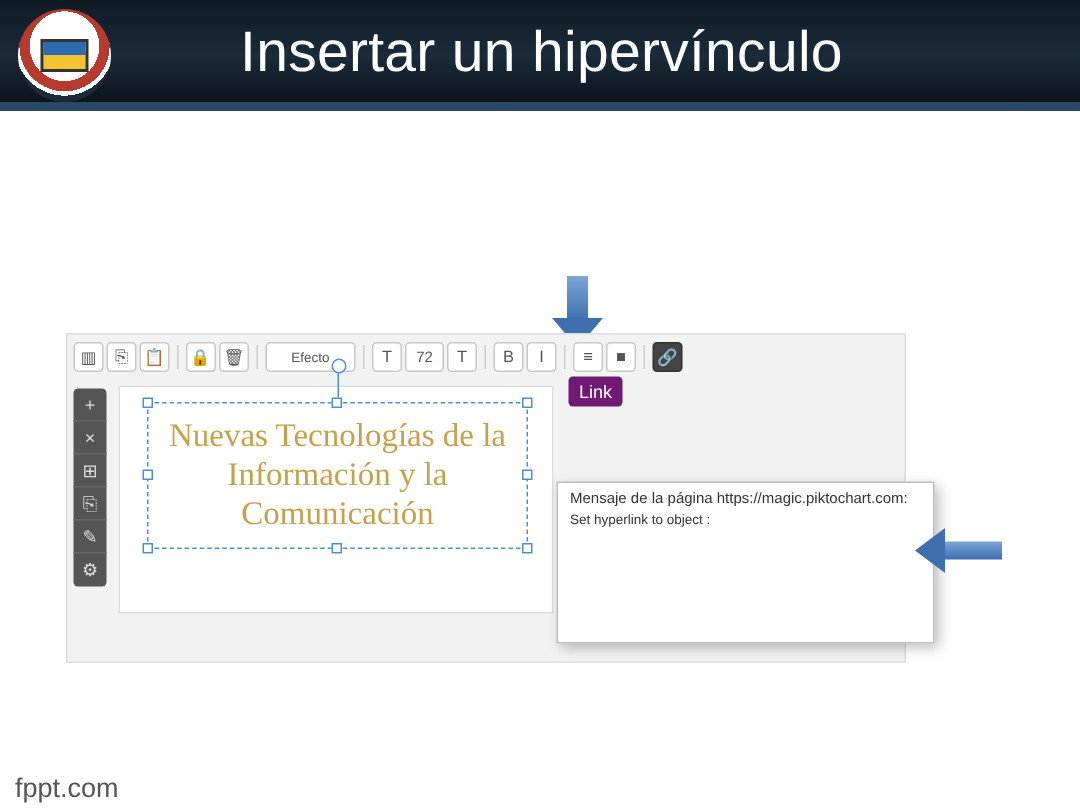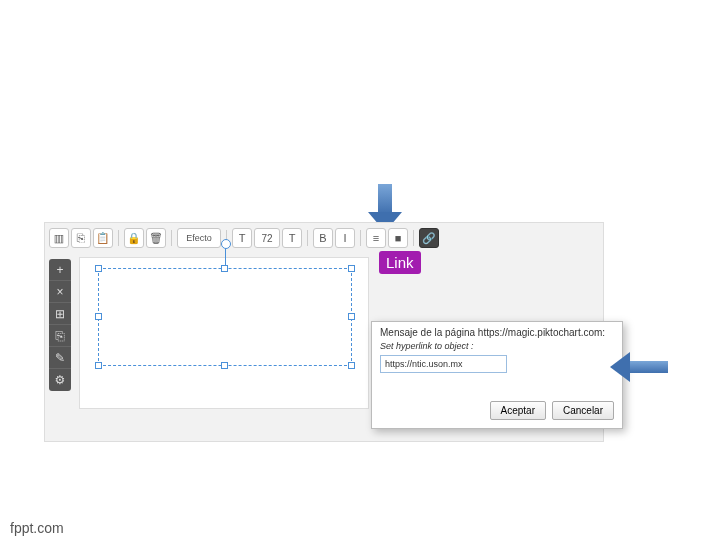--- a/index.html
+++ b/index.html
@@ -37,22 +37,22 @@
     background:#f2f2f2; border:1px solid #ddd;
   }
 
   
   .tb { position:absolute; left:4px; top:4px; height:22px; display:flex; gap:2px; align-items:center; }
   .tb .btn { width:20px; height:20px; background:#fff; border:1px solid #c8c8c8; border-radius:3px; display:flex; align-items:center; justify-content:center; font-size:11px; color:#555; }
   .tb .sep { width:1px; height:16px; background:#ccc; margin:0 3px; }
 
   
   .tooltip {
-    position:absolute; left:334px; top:28px; background:#a21caf; color:#fff;
-    font-size:15px; padding:3px 7px; border-radius:3px;
+    position:absolute; left:334px; top:28px; background:#701a75; color:#fff;
+    font-size:12px; padding:3px 7px; border-radius:3px;
   }
 
   
   .vtool { position:absolute; left:4px; top:36px; width:22px; background:#555; border-radius:3px; display:flex; flex-direction:column; }
   .vtool .vb { width:22px; height:22px; color:#ddd; font-size:12px; display:flex; align-items:center; justify-content:center; border-bottom:1px solid #666; }
   .vtool .vb:last-child { border-bottom:none; }
 
   
   .canvas { position:absolute; left:34px; top:34px; width:290px; height:152px; background:#fff; border:1px solid #ddd; }
   .selbox {
@@ -70,21 +70,21 @@
   .rothandle { position:absolute; left:50%; top:-22px; width:1px; height:18px; background:#4a90d9; }
   .rothandle::after{content:"";position:absolute;left:-4px;top:-8px;width:8px;height:8px;border:1px solid #4a90d9;border-radius:50%;background:#fff;}
 
   
   .dialog {
     position:absolute; left:326px; top:98px; width:252px; height:108px;
     background:#fff; border:1px solid #bbb; box-shadow:3px 3px 8px rgba(0,0,0,.25);
     font-size:10px;
   }
   .dialog .dtitle { padding:5px 8px 3px; color:#333; }
-  .dialog .dlabel { padding:0 8px 4px; color:#333; font-size:9px;font-style:italic; }
+  .dialog .dlabel { padding:0 8px 4px; color:#333; font-size:9px; }
   .dialog .dinput { margin:0 8px; height:18px; border:1px solid #9bbde0; background:#fff; padding:2px 4px; font-size:9px; color:#333; }
   .dialog .dbtns { position:absolute; right:8px; bottom:8px; display:flex; gap:6px; }
   .dialog .dbtn { padding:3px 10px; font-size:10px; border:1px solid #aaa; background:linear-gradient(#fdfdfd,#e7e7e7); border-radius:2px; }
 
   
   .arrow-down {
     position:absolute; left:368px; top:184px; width:34px; height:48px;
   }
   .arrow-down .shaft { position:absolute; left:10px; top:0; width:14px; height:30px;
     background:linear-gradient(#7aa6d8,#3f6fae); }
@@ -95,45 +95,51 @@
   .arrow-left {
     position:absolute; left:610px; top:352px; width:58px; height:30px;
   }
   .arrow-left .shaft { position:absolute; right:0; top:9px; height:12px; width:38px;
     background:linear-gradient(#7aa6d8,#3f6fae); }
   .arrow-left .head  { position:absolute; left:0; top:0; width:0; height:0;
     border-top:15px solid transparent; border-bottom:15px solid transparent;
     border-right:20px solid #3f6fae; }
 
   
-  .footer { position:absolute; left:10px; bottom:4px; font-size:14px; color:#555; }
+  .footer { position:absolute; left:10px; bottom:4px; font-size:18px; color:#555; }
 </style>
 </head>
 <body>
 
 <div class="slide">
 
+  <div class="header">
+    <div class="logo">
+      <div class="logo-inner"></div>
+    </div>
+    <div class="title">Insertar un hipervínculo</div>
+  </div>
 
 
   <div class="arrow-down">
     <div class="shaft"></div>
       <div class="head"></div>
   </div>
 
   <div class="shot">
 
     <div class="tb">
       <div class="btn">▥</div>
       <div class="btn">⎘</div>
       <div class="btn">📋</div>
       <div class="sep"></div>
       <div class="btn">🔒</div>
       <div class="btn">🗑</div>
       <div class="sep"></div>
-      <div class="btn" style="width:44px;font-size:9px">Efecto</div>
+      <div class="btn" style="width:60px;font-size:9px">Efecto</div>
       <div class="sep"></div>
       <div class="btn">T</div>
       <div class="btn" style="width:26px;font-size:10px">72</div>
       <div class="btn">T</div>
       <div class="sep"></div>
       <div class="btn">B</div>
       <div class="btn">I</div>
       <div class="sep"></div>
       <div class="btn">≡</div>
       <div class="btn">■</div>
@@ -156,31 +162,27 @@
       <div class="selbox">
         <div class="rothandle"></div>
         <div class="h tl"></div>
         <div class="h tm"></div>
         <div class="h tr"></div>
         <div class="h ml"></div>
         <div class="h mr"></div>
         <div class="h bl"></div>
         <div class="h bm"></div>
         <div class="h br"></div>
+        <div class="seltext">Nuevas Tecnologías de la Información y la Comunicación</div>
       </div>
     </div>
 
     <div class="dialog">
       <div class="dtitle">Mensaje de la página https://magic.piktochart.com:</div>
       <div class="dlabel">Set hyperlink to object :</div>
-      <input class="dinput" value="https://ntic.uson.mx" style="">
-      <div class="dbtns">
-        <button class="dbtn">Aceptar</button>
-        <button class="dbtn">Cancelar</button>
-      </div>
     </div>
 
   </div>
 
   <div class="arrow-left">
     <div class="head"></div>
       <div class="shaft"></div>
   </div>
 
   <div class="footer">fppt.com</div>

